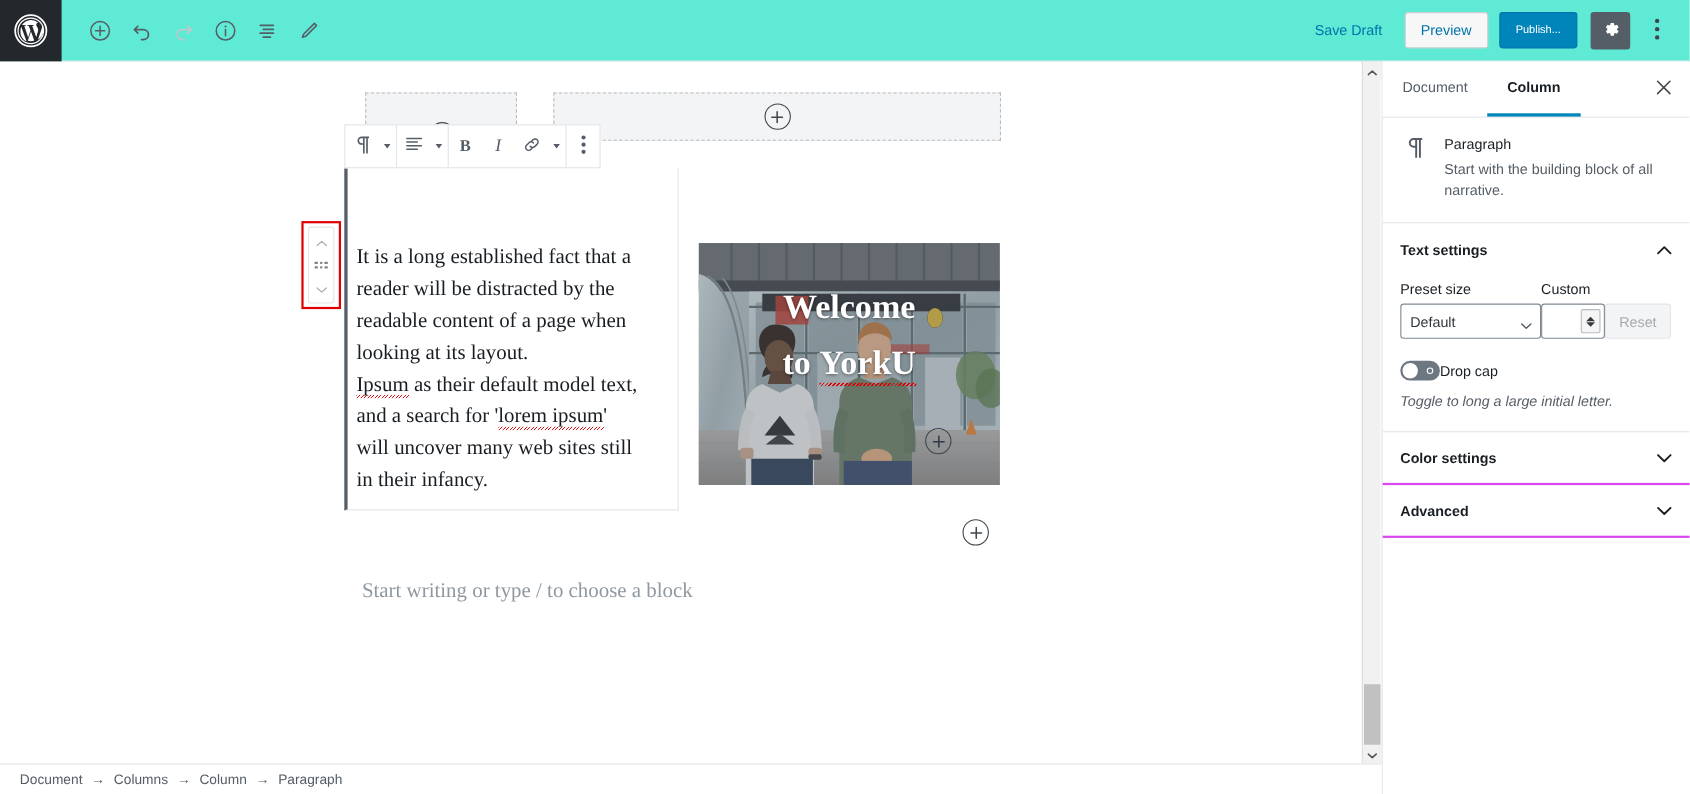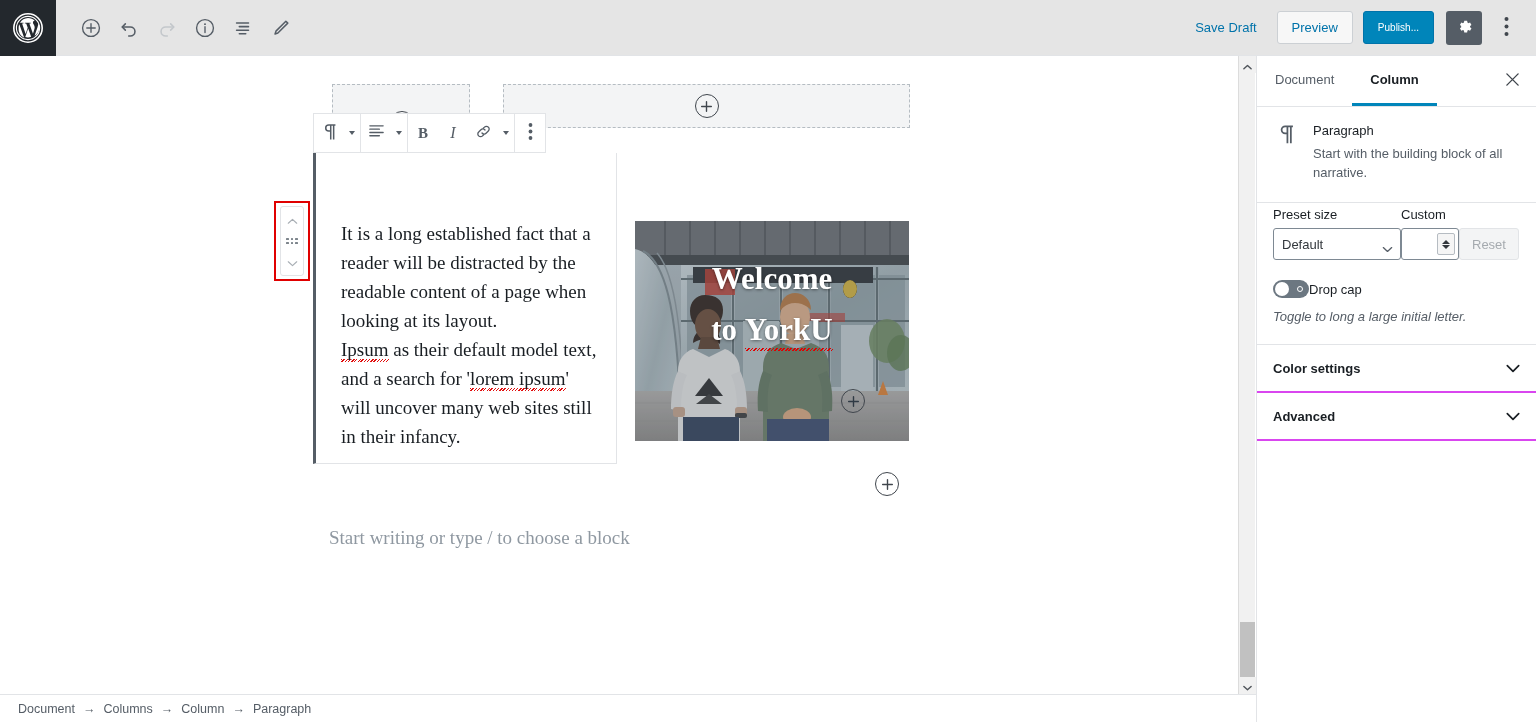--- a/index.html
+++ b/index.html
@@ -9,21 +9,21 @@
     overflow: hidden;
     background: #fff;
     font-family: "Liberation Sans", sans-serif;
     -webkit-font-smoothing: antialiased;
   }
 
   
   .topbar {
     position: absolute; left: 0; top: 0;
     width: 1536px; height: 56px;
-    background: #e5e5e5;
+    background: #5eead4;
     border-bottom: 1px solid #e2e4e7;
     display: flex; align-items: center;
   }
   .wp-logo {
     width: 56px; height: 56px;
     background: #23282d;
     display: flex; align-items: center; justify-content: center;
     flex: 0 0 56px;
   }
   .wp-logo svg { display: block; }
@@ -146,21 +146,21 @@
   .para-block {
     position: absolute; left: 313px; top: 97px;
     width: 304px; height: 311px;
     background: #fff;
     border-left: 3px solid #555d66;
     border-right: 1px solid #e2e4e7;
     border-bottom: 1px solid #e2e4e7;
     z-index: 10;
   }
   .para-text {
-    position: absolute; left: 25px; top: 66px;
+    position: absolute; left: 8px; top: 66px;
     width: 262px;
     font-family: "Liberation Serif", serif;
     font-size: 19px; line-height: 29px; color: #191e23;
   }
   .sp { position: relative; display: inline; }
   .sp::after {
     content: ""; position: absolute; left: 0; right: 0; bottom: -2px; height: 3px;
     background-image: repeating-linear-gradient(135deg,
       #e00000 0px, #e00000 1px, transparent 1px, transparent 2px,
       #e00000 2px, #e00000 3px, transparent 3px, transparent 4.5px);
@@ -673,20 +673,28 @@
       <svg width="20" height="22" viewBox="0 0 18 20" fill="currentColor">
           <path d="M13.8 2.2H8.2a4 4 0 0 0 0 8h1.3v8.3h1.6V3.8h1.5v14.7h1.6V3.8h1.1V2.2h-1.5zm-4.3 6.4H8.2a2.4 2.4 0 0 1 0-4.8h1.3v4.8z"></path>
         </svg>
     </div>
     <div>
       <div class="block-card-title">Paragraph</div>
       <div class="block-card-desc">Start with the building block of all narrative.</div>
     </div>
   </div>
 
+  <button class="panel-head open">
+    <span>Text settings</span>
+    <span class="chev">
+      <svg width="14" height="9" viewBox="0 0 14 9">
+          <path d="M1.3 7.3 7 1.7l5.7 5.6" fill="none" stroke="currentColor" stroke-width="1.7" stroke-linecap="round" stroke-linejoin="round"></path>
+        </svg>
+    </span>
+  </button>
 
   <div class="panel-body">
     <div class="size-row">
       <div>
         <label class="field-label">Preset size</label>
         <div class="select-wrap">
           <select class="preset-select">
             <option>Default</option>
           </select>
           <span class="select-chev">

